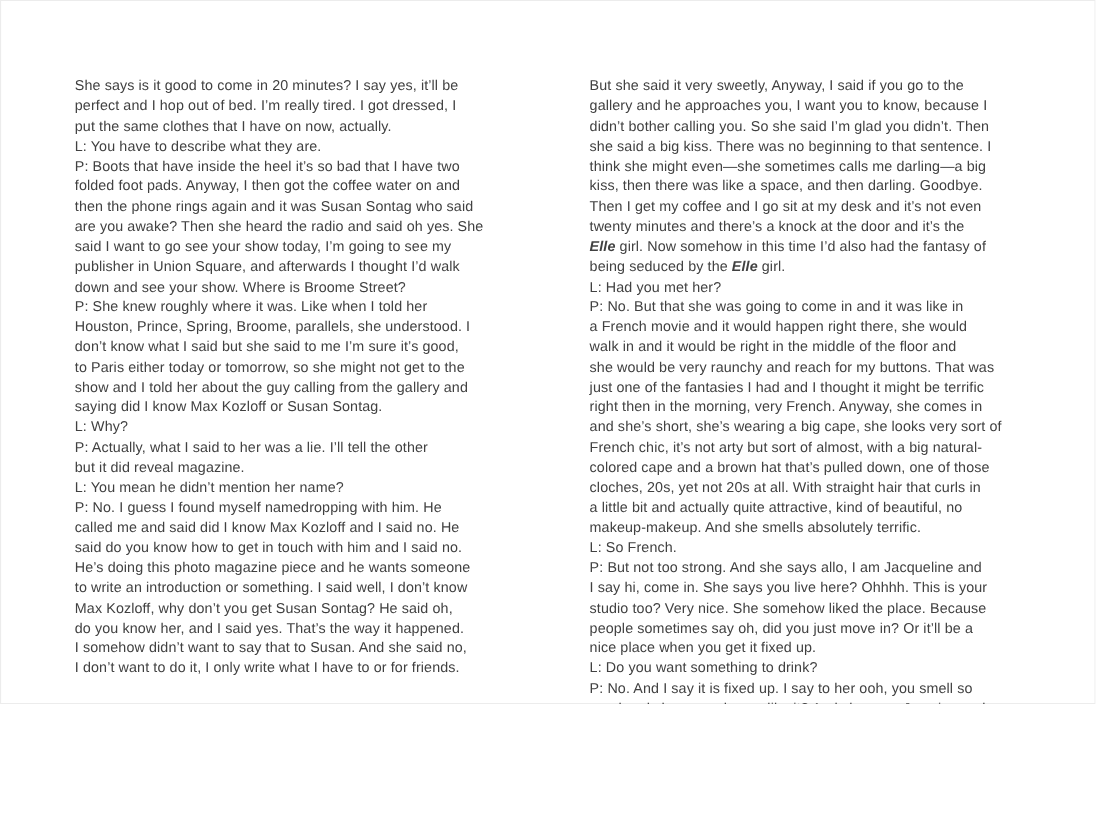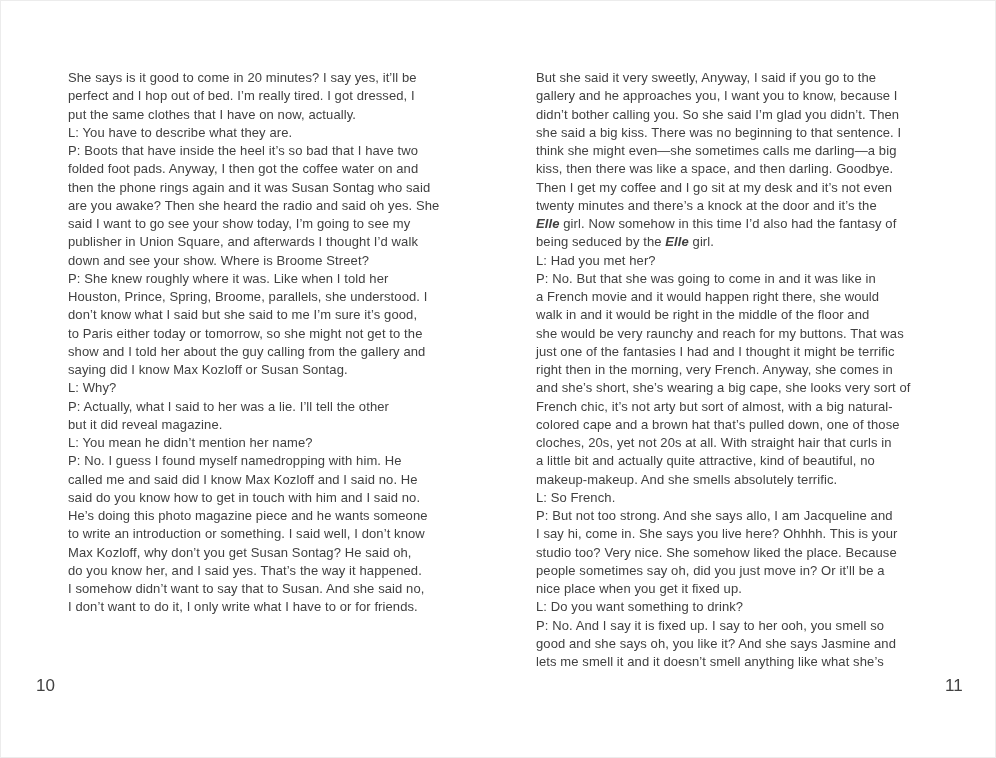--- a/index.html
+++ b/index.html
@@ -8,21 +8,21 @@
     background: #ffffff;
   }
   body {
     width: 996px;
     height: 758px;
     font-family: "Liberation Sans", "DejaVu Sans", sans-serif;
   }
   .spread {
     position: relative;
     width: 996px;
-    height: 758px;
+    height: 640px;
     background: #ffffff;
     box-shadow: inset 0 0 0 1px #ececec;
     overflow: hidden;
   }
   .text-block {
     position: absolute;
     top: 69px;
     font-size: 13px;
     line-height: 18.25px;
     color: #414141;

